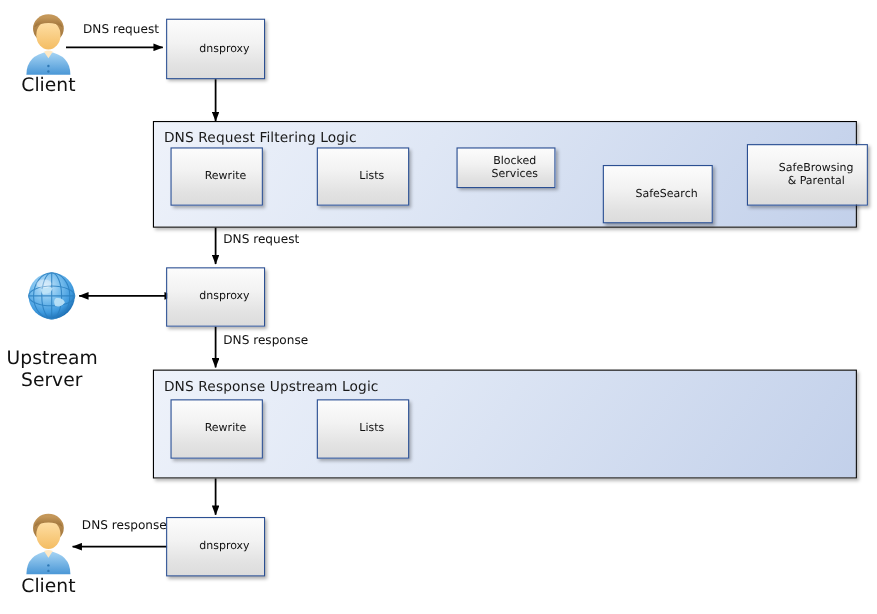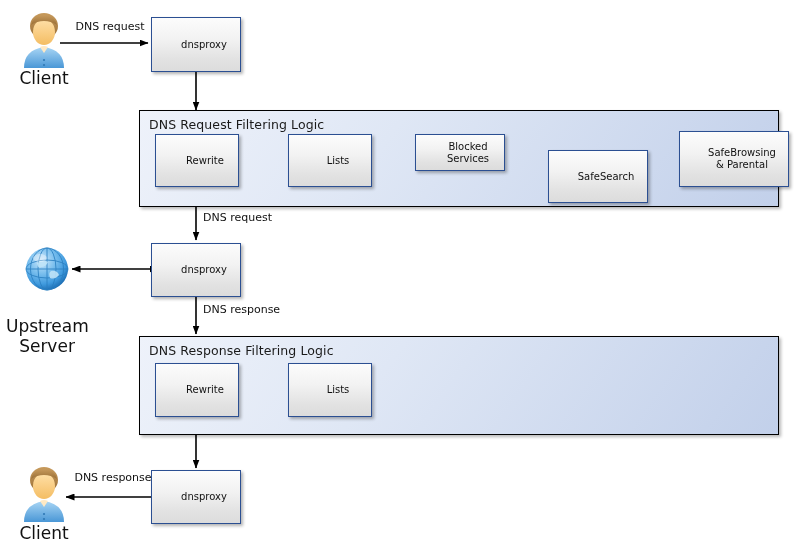--- a/index.html
+++ b/index.html
@@ -229,21 +229,21 @@
   <div class="node" style="left:548px; top:150px; width:100px; height:53px;">
     <span>SafeSearch</span>
   </div>
 
   <div class="node" style="left:679px; top:131px; width:110px; height:56px;">
     <span>SafeBrowsing
 &amp; Parental</span>
   </div>
 
   <div class="group-panel" style="left:139px; top:336px; width:640px; height:99px;">
-    <div class="group-title">DNS Response Filtering Logic</div>
+    <div class="group-title">DNS Response Upstream Logic</div>
   </div>
 
   <div class="node" style="left:155px; top:363px; width:84px; height:54px;">
     <span>Rewrite</span>
   </div>
 
   <div class="node" style="left:288px; top:363px; width:84px; height:54px;">
     <span>Lists</span>
   </div>
 

